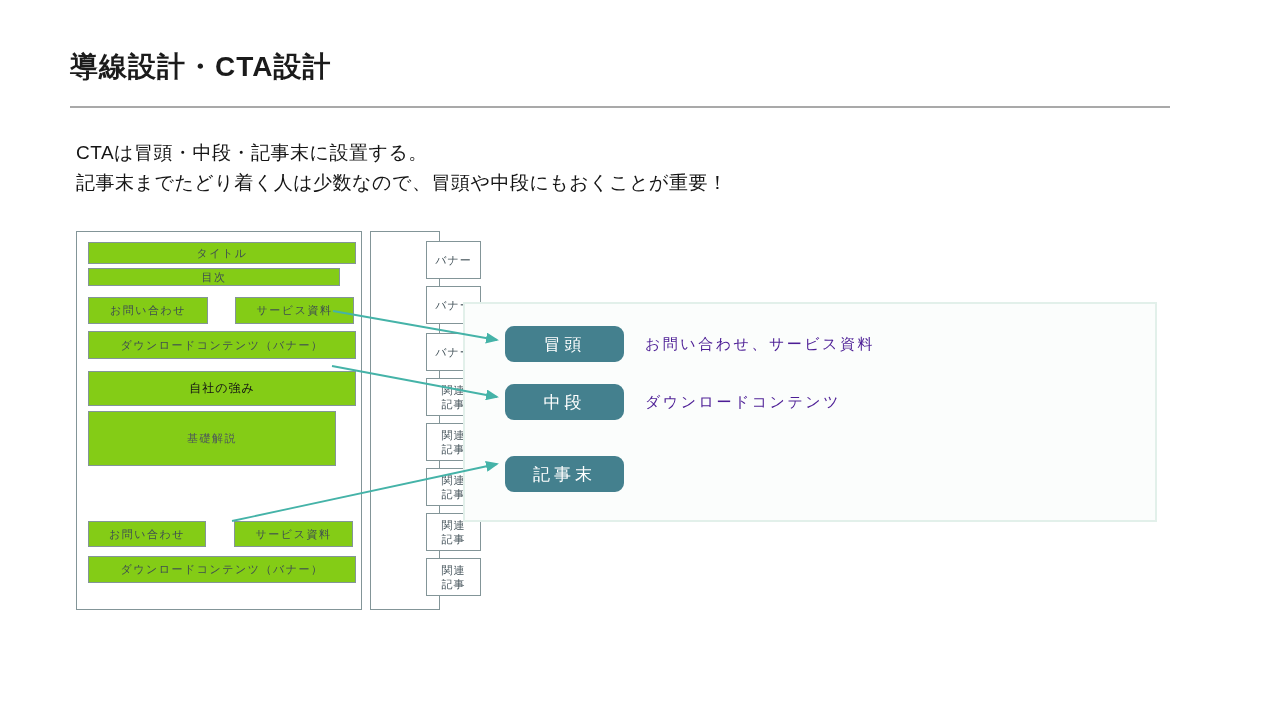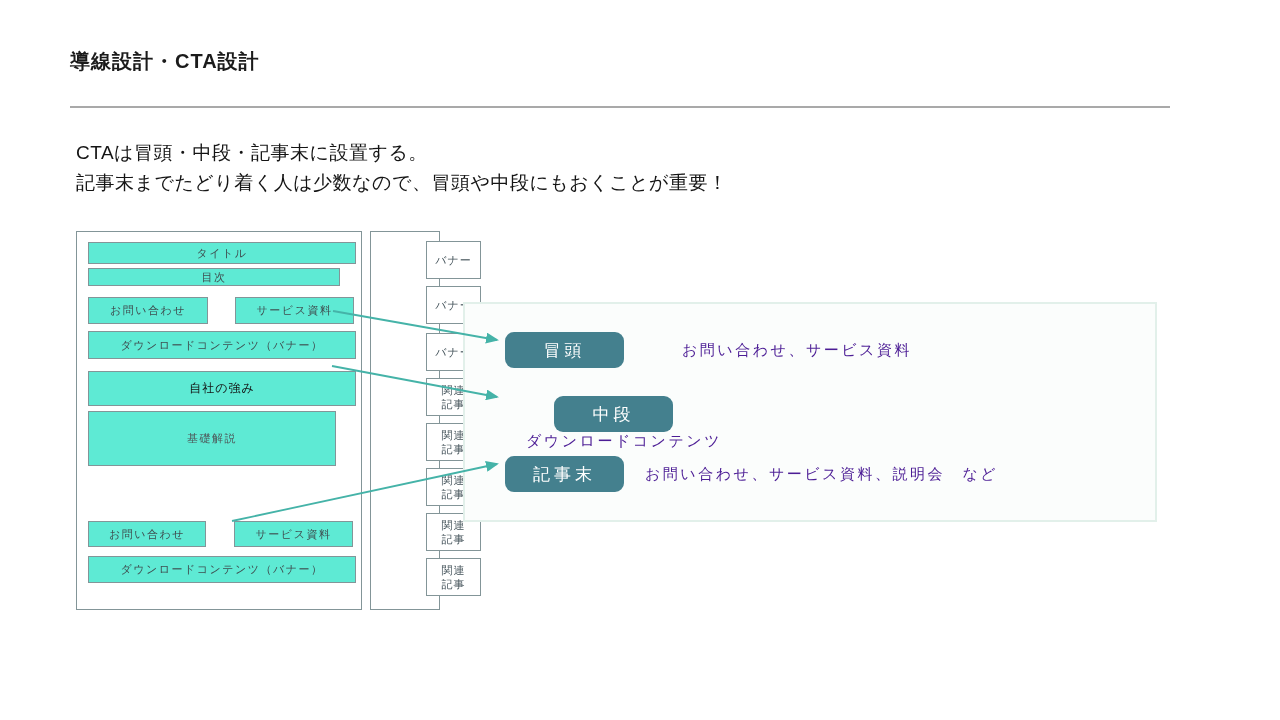--- a/index.html
+++ b/index.html
@@ -1,32 +1,32 @@
 <!DOCTYPE html>
 <html><head>
 <meta charset="utf-8">
 <style>
   html,body{margin:0;padding:0;background:#fff;}
   body{font-family:"Liberation Sans","DejaVu Sans",sans-serif;}
   .slide{position:relative;width:1280px;height:720px;background:#ffffff;overflow:hidden;}
 
-  .slide-title{position:absolute;left:70px;top:48px;margin:0;font-size:20px;font-weight:700;
+  .slide-title{position:absolute;left:70px;top:48px;margin:0;font-size:28px;font-weight:700;
     color:#1b1b1b;letter-spacing:1px;}
   .title-rule{position:absolute;left:70px;top:106px;width:1100px;height:0;
     border-top:2px solid #a9a9a9;}
 
   .body-text{position:absolute;left:76px;top:138px;font-size:19px;color:#141414;
     line-height:30px;letter-spacing:0.5px;}
 
   
   .wf-main{position:absolute;left:76px;top:231px;width:284px;height:377px;
     border:1.5px solid #839598;background:#fff;}
   .wf-side{position:absolute;left:370px;top:231px;width:68px;height:377px;
     border:1.5px solid #839598;background:#fff;}
-  .wfbox{position:absolute;border:1.5px solid #839598;background:#5eead4;box-sizing:border-box;
+  .wfbox{position:absolute;border:1.5px solid #839598;background:#84cc16;box-sizing:border-box;
     display:flex;align-items:center;justify-content:center;text-align:center;
     font-size:11px;color:#3f4e50;letter-spacing:1.5px;}
   .wfbox.dark{color:#141414;font-size:12px;letter-spacing:1px;}
   .wfbox.soft{color:#4e585a;}
   .sidebox{position:absolute;left:7px;width:55px;height:38px;border:1.5px solid #839598;
     background:#fff;box-sizing:border-box;display:flex;align-items:center;justify-content:center;
     text-align:center;font-size:11px;line-height:14px;color:#44535a;letter-spacing:1px;
     white-space:pre-line;margin-left:48px;}
 
   
@@ -76,31 +76,30 @@
 記事</div>
     <div class="sidebox" style="top:236px;">関連
 記事</div>
     <div class="sidebox" style="top:281px;">関連
 記事</div>
     <div class="sidebox" style="top:326px;">関連
 記事</div>
   </div>
 
   <div class="cta-panel">
-    <div class="cta-row" style="top:28px;gap:37px;">
+    <div class="cta-row" style="top:22px;">
       <div class="cta-chip">冒頭</div>
       <div class="cta-desc">お問い合わせ、サービス資料</div>
     </div>
-    <div class="cta-row" style="top:92px;flex-direction:column;">
+    <div class="cta-row" style="top:80px;">
       <div class="cta-chip">中段</div>
       <div class="cta-desc">ダウンロードコンテンツ</div>
     </div>
     <div class="cta-row" style="top:152px;font-family:Liberation Serif, serif;">
       <div class="cta-chip">記事末</div>
-      <div class="cta-desc">お問い合わせ、サービス資料、説明会　など</div>
     </div>
   </div>
 
   <svg class="arrows" viewBox="0 0 1280 720">
     <defs>
       <marker id="ah" markerUnits="userSpaceOnUse" markerWidth="13" markerHeight="11" refX="11" refY="5.5" orient="auto">
         <path d="M0,0 L13,5.5 L0,11 z" fill="#45b3a8"></path>
       </marker>
     </defs>
     <line x1="333" y1="311" x2="497" y2="340" stroke="#45b3a8" stroke-width="1.8" marker-end="url(#ah)"></line>

